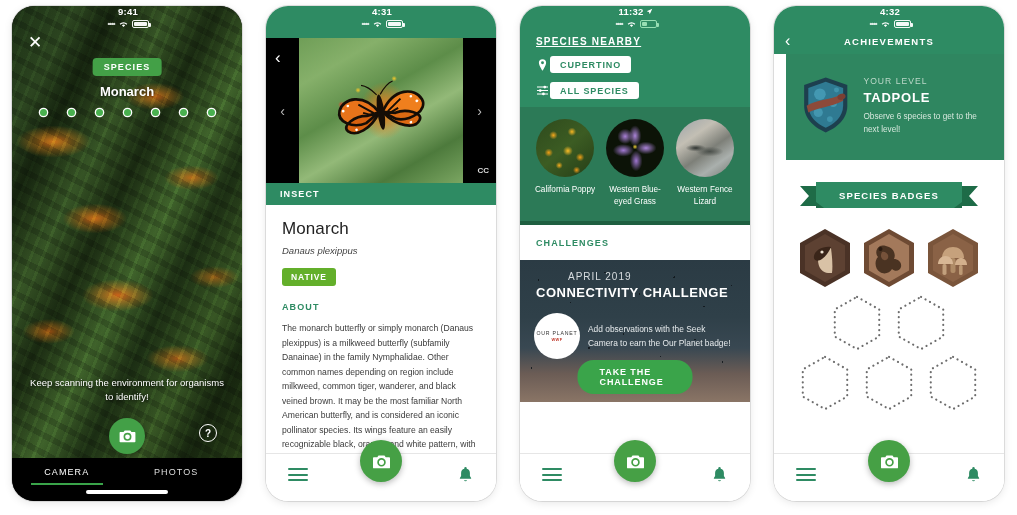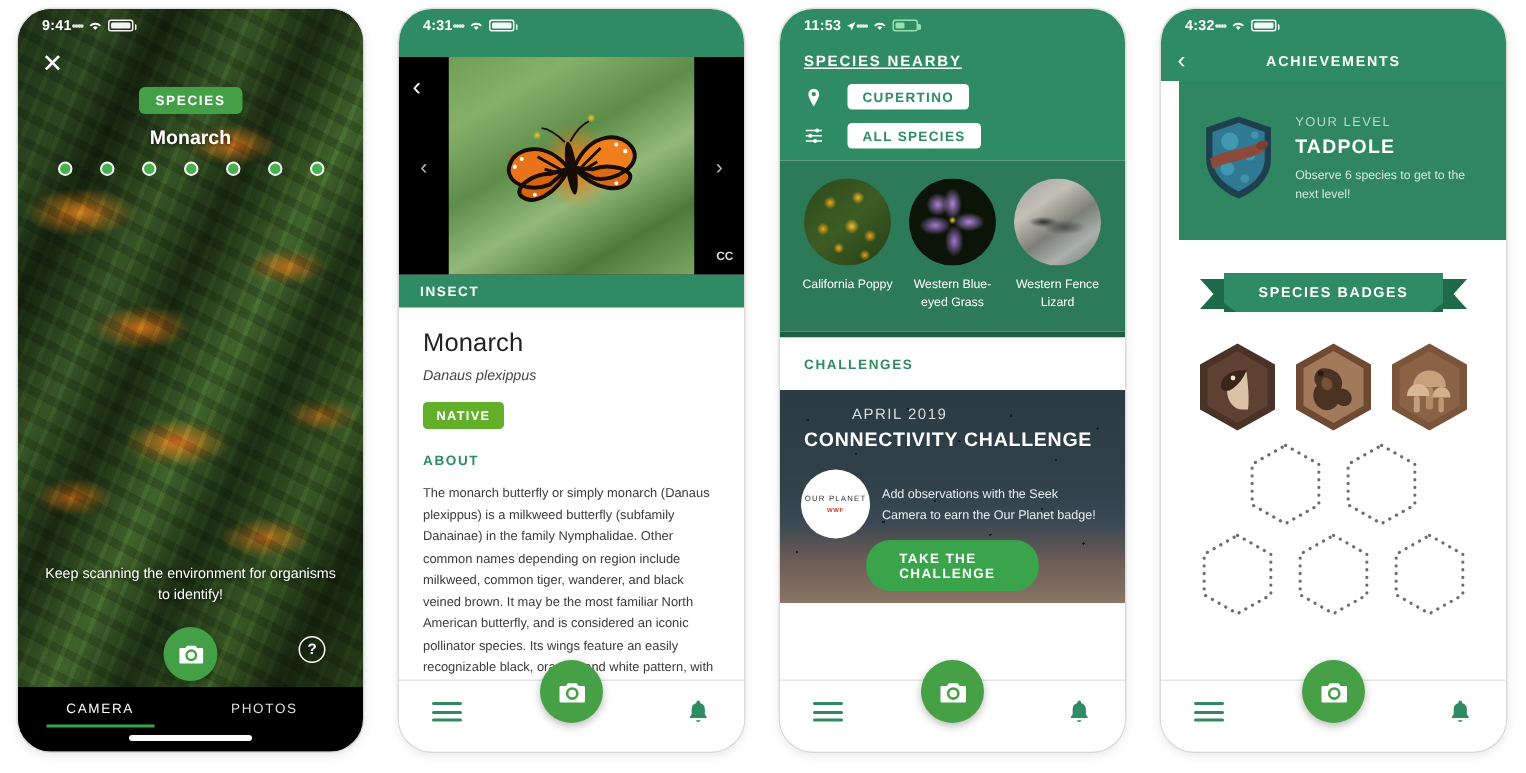--- a/index.html
+++ b/index.html
@@ -25,23 +25,24 @@
     border-radius: 22px;
     overflow: hidden;
     background: #fff;
     box-shadow: 0 0 0 1px rgba(0,0,0,.10), 0 2px 8px rgba(0,0,0,.10);
   }
   .screen { position: absolute; inset: 0; overflow: hidden; }
 
   
   .statusbar {
     height: 22px; display: flex; align-items: center;
+    justify-content: space-between;
     padding: 0 14px 0 16px;
     font-size: 9.5px; font-weight: bold;
-    position: relative; z-index: 6;
+    position: relative; z-index: 6; flex-direction: column;
   }
   .sb-light { color: #fff; }
   .sb-time { letter-spacing: .2px; display:flex; align-items:center; gap:3px;}
   .sb-right { display: flex; align-items: center; gap: 3px; }
   .sb-dots { letter-spacing: -1px; font-size: 8px; opacity: .85; }
   .wifi { width: 11px; height: 8px; position: relative; }
   .wifi svg { display:block; }
   .batt {
     width: 17px; height: 8px; border-radius: 2px;
     border: 1px solid currentColor; position: relative; opacity:.95;
@@ -174,21 +175,21 @@
     margin-top:16px; color:#2e8b63; font-size:9px; font-weight:bold; letter-spacing:1.1px;
   }
   .about-p {
     margin-top:9px; color:#3a3a3a; font-size:8.6px; line-height:14.5px;
   }
 
   
   .s3 { background:#fff; }
   .s3-head { background:#2e8b63; padding-bottom:8px; }
   .s3-title { color:#fff; font-size:10px; font-weight:bold; letter-spacing:1.2px; padding:8px 0 0 16px;text-decoration:underline; }
-  .pill-row { display:flex; align-items:center; gap:16px; padding:9px 0 0 16px; }
+  .pill-row { display:flex; align-items:center; gap:1px; padding:9px 0 0 16px; }
   .pill-row .ic { width:13px; display:flex; justify-content:center; color:#fff; }
   .wpill {
     background:#fff; color:#2e8b63; font-size:9px; font-weight:bold; letter-spacing:.9px;
     padding:3.5px 10px; border-radius:3px;
   }
   .s3-grid { background:#2c7a57; padding:12px 10px 14px; display:flex; justify-content:space-around; }
   .sp-card { width:64px; text-align:center; }
   .sp-circ { width:58px; height:58px; border-radius:50%; margin:0 auto; overflow:hidden; }
   .sp-poppy {
     background:
@@ -442,21 +443,21 @@
     </div>
   </div>
 
   <div class="phone">
     <div class="phone-inner">
       <div class="screen s3">
 
         <div class="s3-head">
           <div class="statusbar sb-light">
             <div class="sb-time">
-              <span>11:53</span>
+              <span>11:32</span>
               <svg width="7" height="7" viewBox="0 0 10 10">
                   <path d="M9 1 1 4.6l3.2 1.2L5.4 9z" fill="currentColor"></path>
                 </svg>
             </div>
             <div class="sb-right">
               <span class="sb-dots">••••</span>
               <span class="wifi">
                 <svg viewBox="0 0 16 12" width="11" height="8">
                     <path d="M8 10.5 5.6 7.8a3.6 3.6 0 0 1 4.8 0z" fill="currentColor"></path>
                     <path d="M8 5.2c1.7 0 3.3.7 4.5 1.9l1.2-1.4A8 8 0 0 0 8 3.3 8 8 0 0 0 2.3 5.7l1.2 1.4A6.4 6.4 0 0 1 8 5.2z" fill="currentColor"></path>

